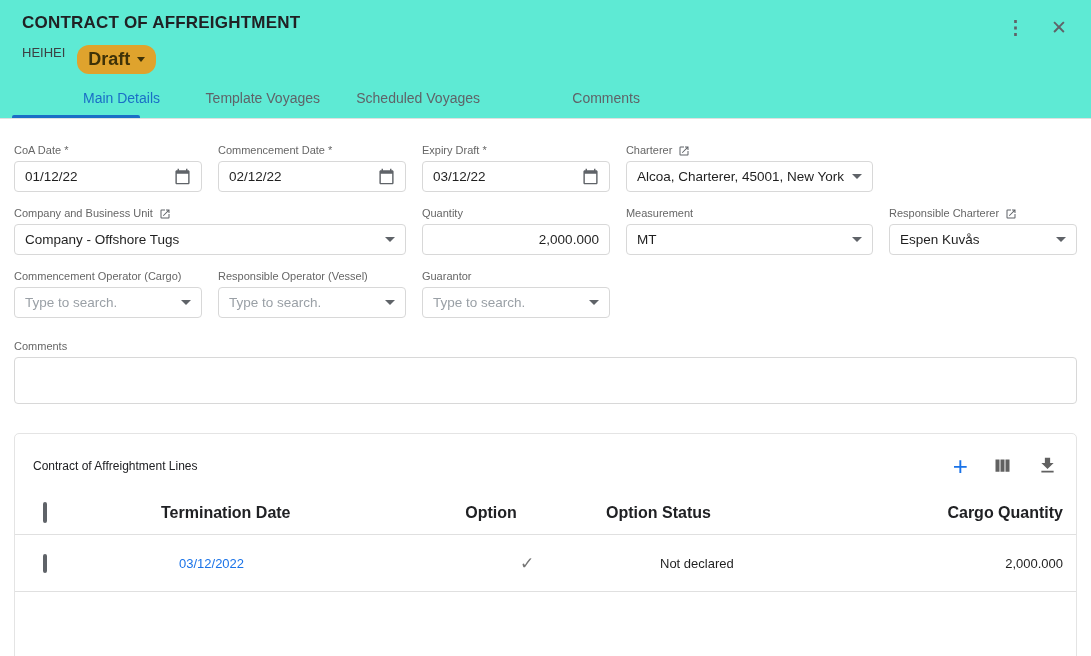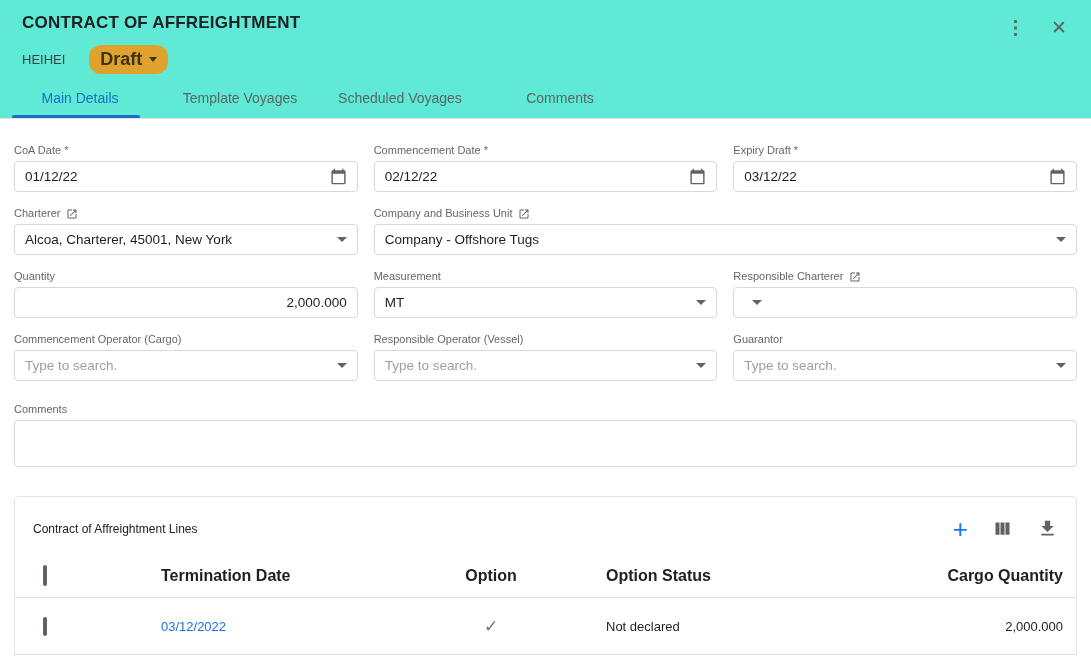--- a/index.html
+++ b/index.html
@@ -12,37 +12,37 @@
   }
 
   
   .topbar { background: #5eead4; border-bottom: 1px solid #e0e0e0; }
   .title-row { display: flex; justify-content: space-between; align-items: flex-start; padding: 13px 24px 0 22px; }
   .page-title { font-size: 17px; font-weight: 700; letter-spacing: .2px; color: #202124; }
   .header-actions { display: flex; align-items: center; gap: 26px; margin-top: 5px; }
   .kebab { font-size: 19px; font-weight: 700; color: #5f6368; cursor: pointer; line-height: 1; }
   .close { font-size: 19px; color: #5f6368; cursor: pointer; line-height: 1; }
 
-  .subtitle-row { display: flex; align-items: center; gap: 24px; padding: 8px 22px 0; }
+  .subtitle-row { display: flex; gap: 12px; padding: 8px 22px 0; }
   .contract-name { font-size: 13px; color: #3c4043; }
   .badge {
     display: inline-flex; align-items: center; gap: 7px;
     background: #dfa32d; border-radius: 12px; padding: 4px 11px;
     font-size: 18px; font-weight: 700; color: #3e3208; cursor: pointer;
   }
   .badge-tri { width: 0; height: 0; border-left: 4px solid transparent; border-right: 4px solid transparent; border-top: 5px solid #3e3208; }
 
   .tabs { display: flex; margin-top: 7px; }
-  .tab { width: 160px; text-align: center; font-size: 14px; color: #5f6368; padding: 9px 0 12px; cursor: pointer; position: relative; }
+  .tab { width: 160px; text-align: right; font-size: 14px; color: #5f6368; padding: 9px 0 12px; cursor: pointer; position: relative; }
   .tab.active { color: #1a6ec6; font-weight: 500; }
   .tab.active::after { content: ""; position: absolute; left: 12px; right: 20px; bottom: 0; height: 3px; background: #1a6ec6; border-radius: 2px 2px 0 0; }
 
   
   .form { padding: 25px 14px 0; background: #fff; }
-  .grid { display: grid; grid-template-columns: repeat(3, 1fr); column-gap: 16px; row-gap: 15px; }
+  .grid { display: grid; grid-template-columns: repeat(5, 1fr); column-gap: 16px; row-gap: 15px; }
   .span2 { grid-column: span 2; }
   .field label { display: flex; align-items: center; gap: 6px; font-size: 11px; line-height: 13px; color: #666; margin-bottom: 4px; }
   .ctrl {
     display: flex; align-items: center; height: 31px;
     border: 1px solid #d8d8d8; border-radius: 4px; background: #fff;
     padding: 0 10px; font-size: 13.5px; color: #1f1f1f;
   }
   .ctrl input { border: 0; outline: 0; width: 100%; font: inherit; color: inherit; background: transparent; }
   .ctrl input::placeholder { color: #9aa0a6; }
   .ctrl .val { flex: 1; white-space: nowrap; overflow: hidden; }
@@ -59,21 +59,21 @@
   
   .card { margin: 29px 14px 0; border: 1px solid #e4e4e4; border-radius: 5px; height: 252px; background: #fff; }
   .card-head { display: flex; align-items: center; justify-content: space-between; padding: 21px 18px 15px; }
   .card-title { font-size: 12px; color: #202124; }
   .card-icons { display: flex; align-items: center; gap: 24px; }
   .plus { color: #1a73e8; font-size: 26px; line-height: 20px; cursor: pointer; }
   .icon-btn { display: flex; cursor: pointer; }
 
   .thead, .trow { display: grid; grid-template-columns: 146px 260px 140px 280px 1fr; align-items: center; }
   .thead { height: 44px; border-bottom: 1px solid #e0e0e0; font-size: 16px; font-weight: 700; color: #202124; }
-  .trow { height: 57px; border-bottom: 1px solid #e0e0e0; font-size: 13px; color: #1f1f1f; }
+  .trow { height: 57px; border-bottom: 1px solid #e0e0e0; font-size: 13px; color: #1f1f1f; gap: 18px; }
   .cell-check { padding-left: 28px; }
   .checkbox { width: 17px; height: 17px; border: 2px solid #5f6368; border-radius: 2px; cursor: pointer; background: #fff; }
   .c-center { text-align: center; }
   .c-pad { padding-left: 45px; }
   .c-right { text-align: right; padding-right: 13px; }
   .link { color: #1a73e8; cursor: pointer; }
   .checkmark { color: #757575; font-size: 17px; }
 </style>
 </head>
 <body>
@@ -188,20 +188,21 @@
     <div class="field">
       <label>
         <span>Responsible Charterer</span>
         <span class="ext">
           <svg viewBox="0 0 24 24" width="12" height="12">
               <path fill="#5f6368" d="M19 19H5V5h7V3H5a2 2 0 0 0-2 2v14a2 2 0 0 0 2 2h14c1.1 0 2-.9 2-2v-7h-2v7zM14 3v2h3.59l-9.83 9.83 1.41 1.41L19 6.41V10h2V3h-7z"></path>
             </svg>
         </span>
       </label>
       <div class="ctrl">
+        <span class="val">Espen Kuvås</span>
         <span class="sel-caret"></span>
       </div>
     </div>
 
     <div class="field">
       <label>Commencement Operator (Cargo)</label>
       <div class="ctrl">
         <input placeholder="Type to search." style="">
         <span class="sel-caret"></span>
       </div>

